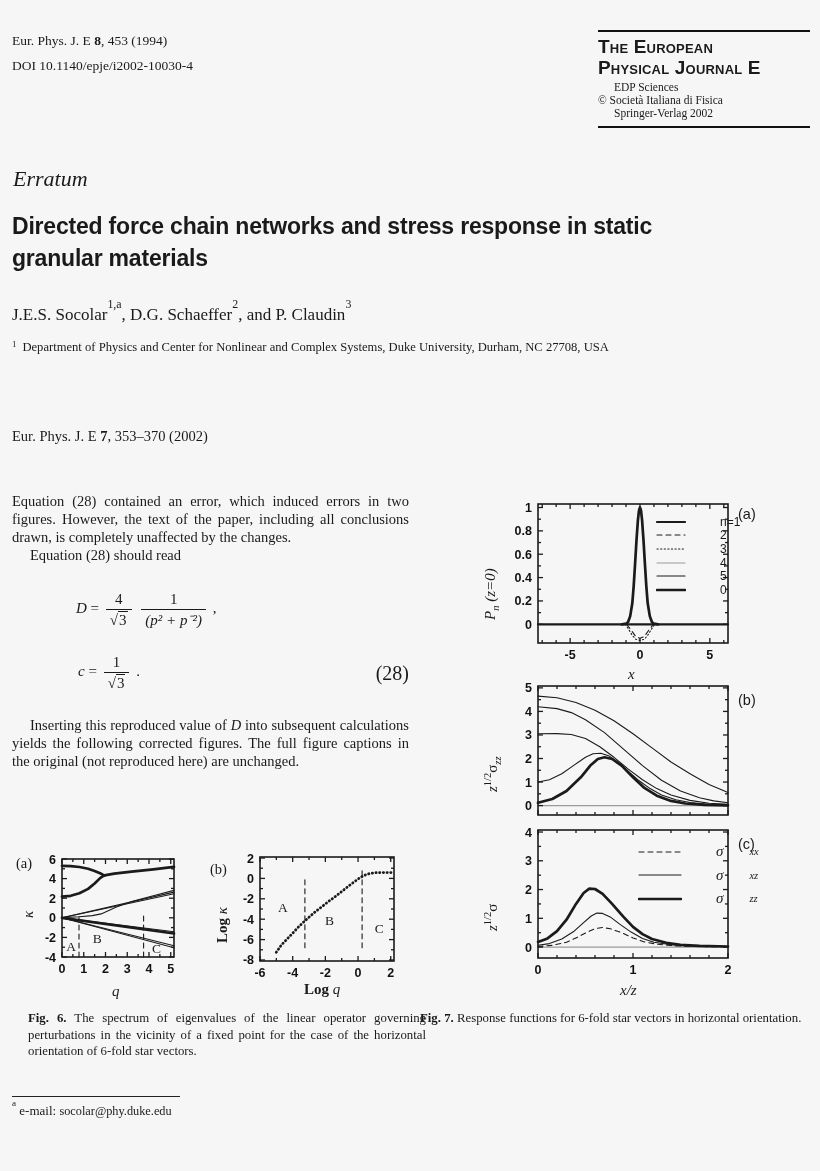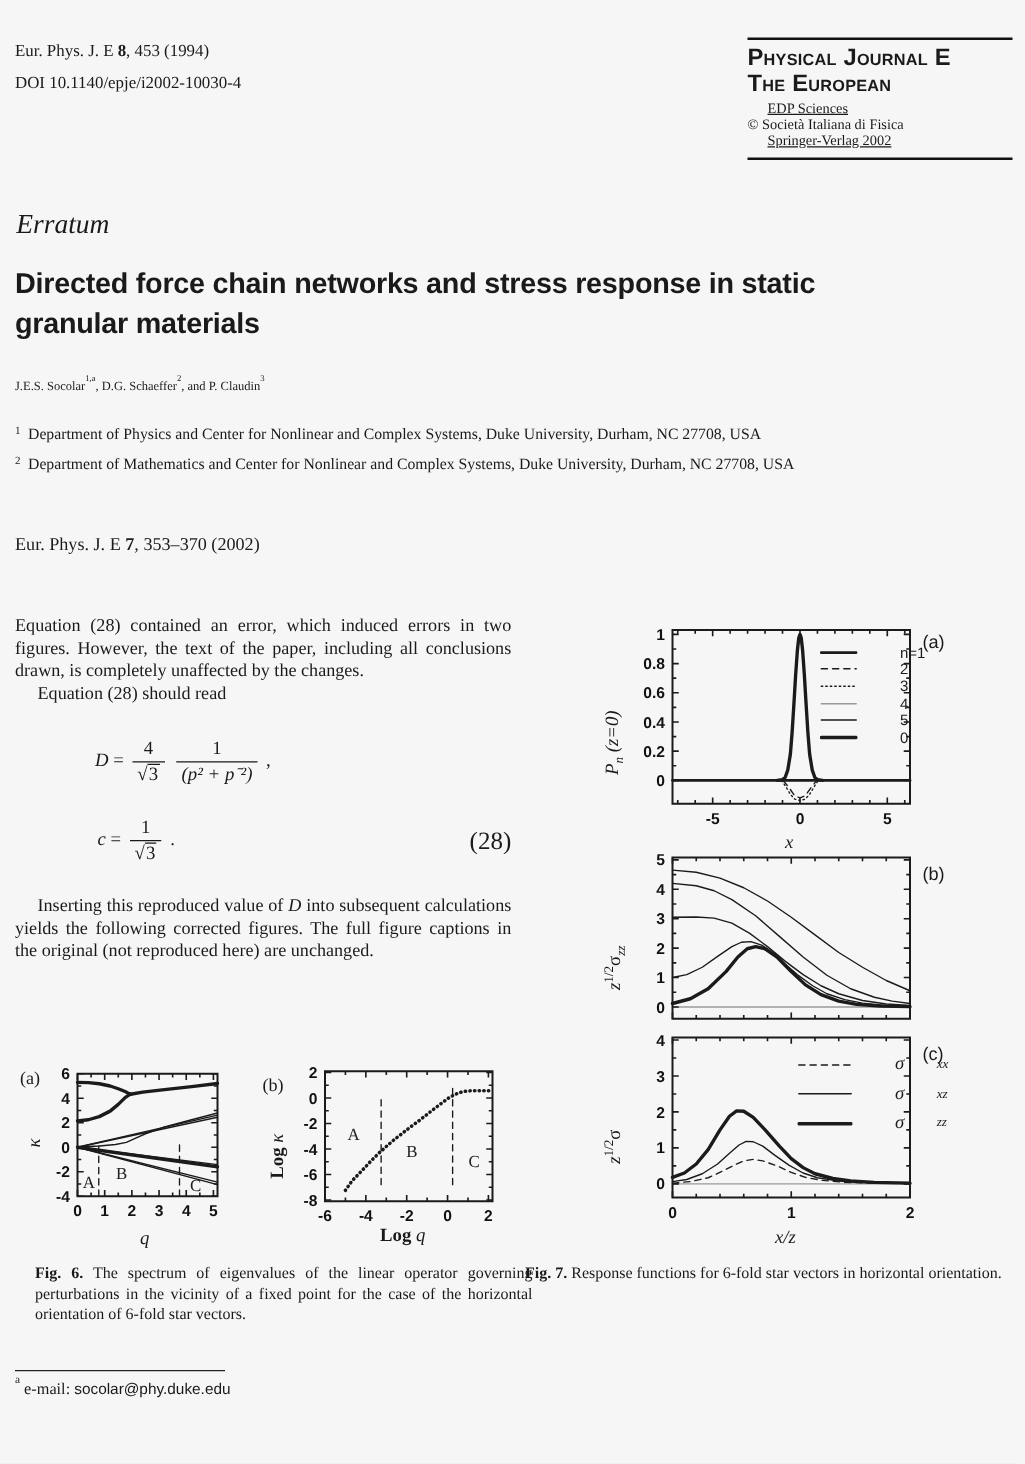--- a/index.html
+++ b/index.html
@@ -5,27 +5,27 @@
   html,body{margin:0;padding:0;background:#e8e8e8;}
   .page{position:relative;width:820px;height:1171px;background:#f6f6f6;color:#1a1a1a;
         font-family:"Liberation Serif",serif;overflow:hidden;}
   
   .hdr-left{position:absolute;left:12px;top:28px;font-size:13.5px;line-height:25px;}
   .jbox{position:absolute;left:598px;top:30px;width:212px;border-top:2px solid #111;
         border-bottom:2px solid #111;padding:4px 0 6px 0;}
   .jname{font-family:"Liberation Sans",sans-serif;font-weight:700;font-variant:small-caps;
          font-size:19px;line-height:21px;letter-spacing:.2px;white-space:nowrap;}
   .jpub{font-size:11.5px;line-height:13px;margin-top:3px;}
-  .jpub .ind{padding-left:16px;display:block;text-decoration:underline;}
+  .jpub .ind{padding-left:16px;display:block;}
   
   .erratum{position:absolute;left:13px;top:166px;font-style:italic;font-size:22px;}
   .title{position:absolute;left:12px;top:210px;width:760px;
          font-family:"Liberation Sans",sans-serif;font-weight:700;font-size:23px;line-height:32px;
          letter-spacing:-0.2px;}
-  .authors{position:absolute;left:12px;top:302px;font-size:10px;}
+  .authors{position:absolute;left:12px;top:302px;font-size:17px;}
   sup.s{font-size:70%;position:relative;top:-0.45em;}
   .affils{position:absolute;left:12px;top:336px;font-size:12.6px;line-height:22.5px;width:800px;white-space:nowrap;}
   .affils .n{font-size:70%;position:relative;top:-0.45em;padding-right:6px;}
   .refline{position:absolute;left:12px;top:428px;font-size:14.5px;}
   
   .leftcol{position:absolute;left:12px;top:492px;width:397px;font-size:14.5px;line-height:18px;
            text-align:justify;}
   .indent{text-indent:18px;}
   .b{font-weight:700;}
   .it{font-style:italic;}
@@ -65,57 +65,56 @@
   .leg{position:absolute;font-family:"Liberation Sans",sans-serif;font-size:12px;}
   .legrow{display:flex;align-items:center;height:13.6px;gap:26px;}
   .legrow svg{margin-right:8px;}
   .leg7c .legrow{height:23.5px;font-family:"Liberation Serif",serif;font-size:15px;font-style:italic;}
   
   .cap{position:absolute;font-size:12.8px;line-height:16.5px;text-align:justify;}
   .cap6{left:12px;top:1010px;width:398px;margin-left:16px;}
   .cap7{left:420px;top:1010px;width:396px;}
   .footnote{position:absolute;left:12px;top:1096px;font-size:13px;}
   .fnrule{width:168px;border-top:1.3px solid #222;margin-bottom:5px;}
-  .mono{font-family:Liberation Sans, sans-serif;font-size:12.3px;text-align:right;}
+  .mono{font-family:Liberation Serif, serif;font-size:12.3px;text-align:right;}
 </style>
 </head>
 <body>
 
 <div class="page">
 
   <div class="hdr-left">
     <div><span>Eur. Phys. J. E </span><span class="b">8</span><span>, 453 (1994)</span></div>
     <div>DOI 10.1140/epje/i2002-10030-4</div>
   </div>
 
   <div class="jbox">
     <div class="jname">
+      <div>The European</div>
       <div>Physical Journal E</div>
-      <div>The European</div>
     </div>
     <div class="jpub">
       <span class="ind">EDP Sciences</span>
       <span>© Società Italiana di Fisica</span>
       <span class="ind">Springer-Verlag 2002</span>
     </div>
   </div>
 
   <div class="erratum">Erratum</div>
   <div class="title">
     <div>Directed force chain networks and stress response in static</div>
     <div>granular materials</div>
   </div>
 
   <div class="authors">
     <span>J.E.S. Socolar</span><sup class="s">1,a</sup><span>, </span><span>D.G. Schaeffer</span><sup class="s">2</sup><span>, and </span><span>P. Claudin</span><sup class="s">3</sup>
   </div>
 
   <div class="affils">
     <div><span class="n">1</span><span>Department of Physics and Center for Nonlinear and Complex Systems, Duke University, Durham, NC 27708, USA</span></div>
-    <div><span class="n">2</span><span>Department of Mathematics and Center for Nonlinear and Complex Systems, Duke University, Durham, NC 27708, USA</span></div>
   </div>
 
   <div class="refline">
     <span>Eur. Phys. J. E </span><span class="b">7</span><span>, 353–370 (2002)</span>
   </div>
 
   <div class="leftcol">
     <div>Equation (28) contained an error, which induced errors in two figures. However, the text of the paper, including all conclusions drawn, is completely unaffected by the changes.</div>
     <div class="indent">Equation (28) should read</div>
 

